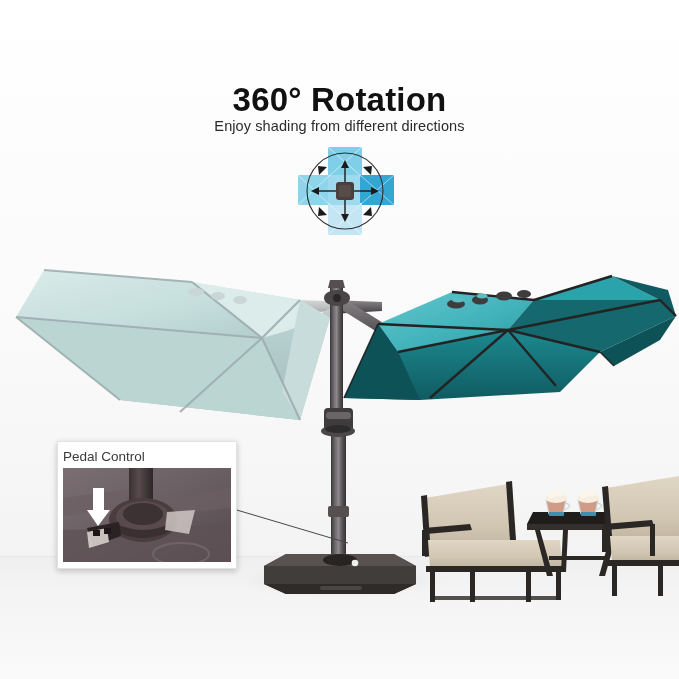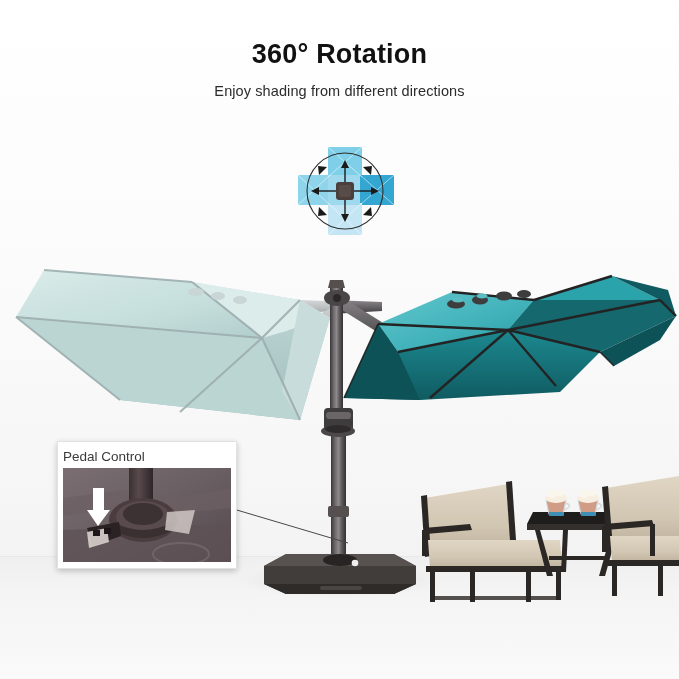--- a/index.html
+++ b/index.html
@@ -27,28 +27,28 @@
   
   .headings {
     position: absolute;
     top: 40px;
     left: 0;
     width: 679px;
     text-align: center;
     z-index: 8;
   }
   .title {
-    font-size: 27px;
+    font-size: 33px;
     font-weight: bold;
     color: #111111;
     letter-spacing: 0.2px;
     line-height: 1.1;
+    margin-top: 42px;
   }
   .subtitle {
-    margin-top: 13px;
     font-size: 14.5px;
     color: #2b2b2b;
     font-weight: normal;
     letter-spacing: 0.1px;
   }
 
   
   #rotation-icon {
     position: absolute;
     left: 294px;

